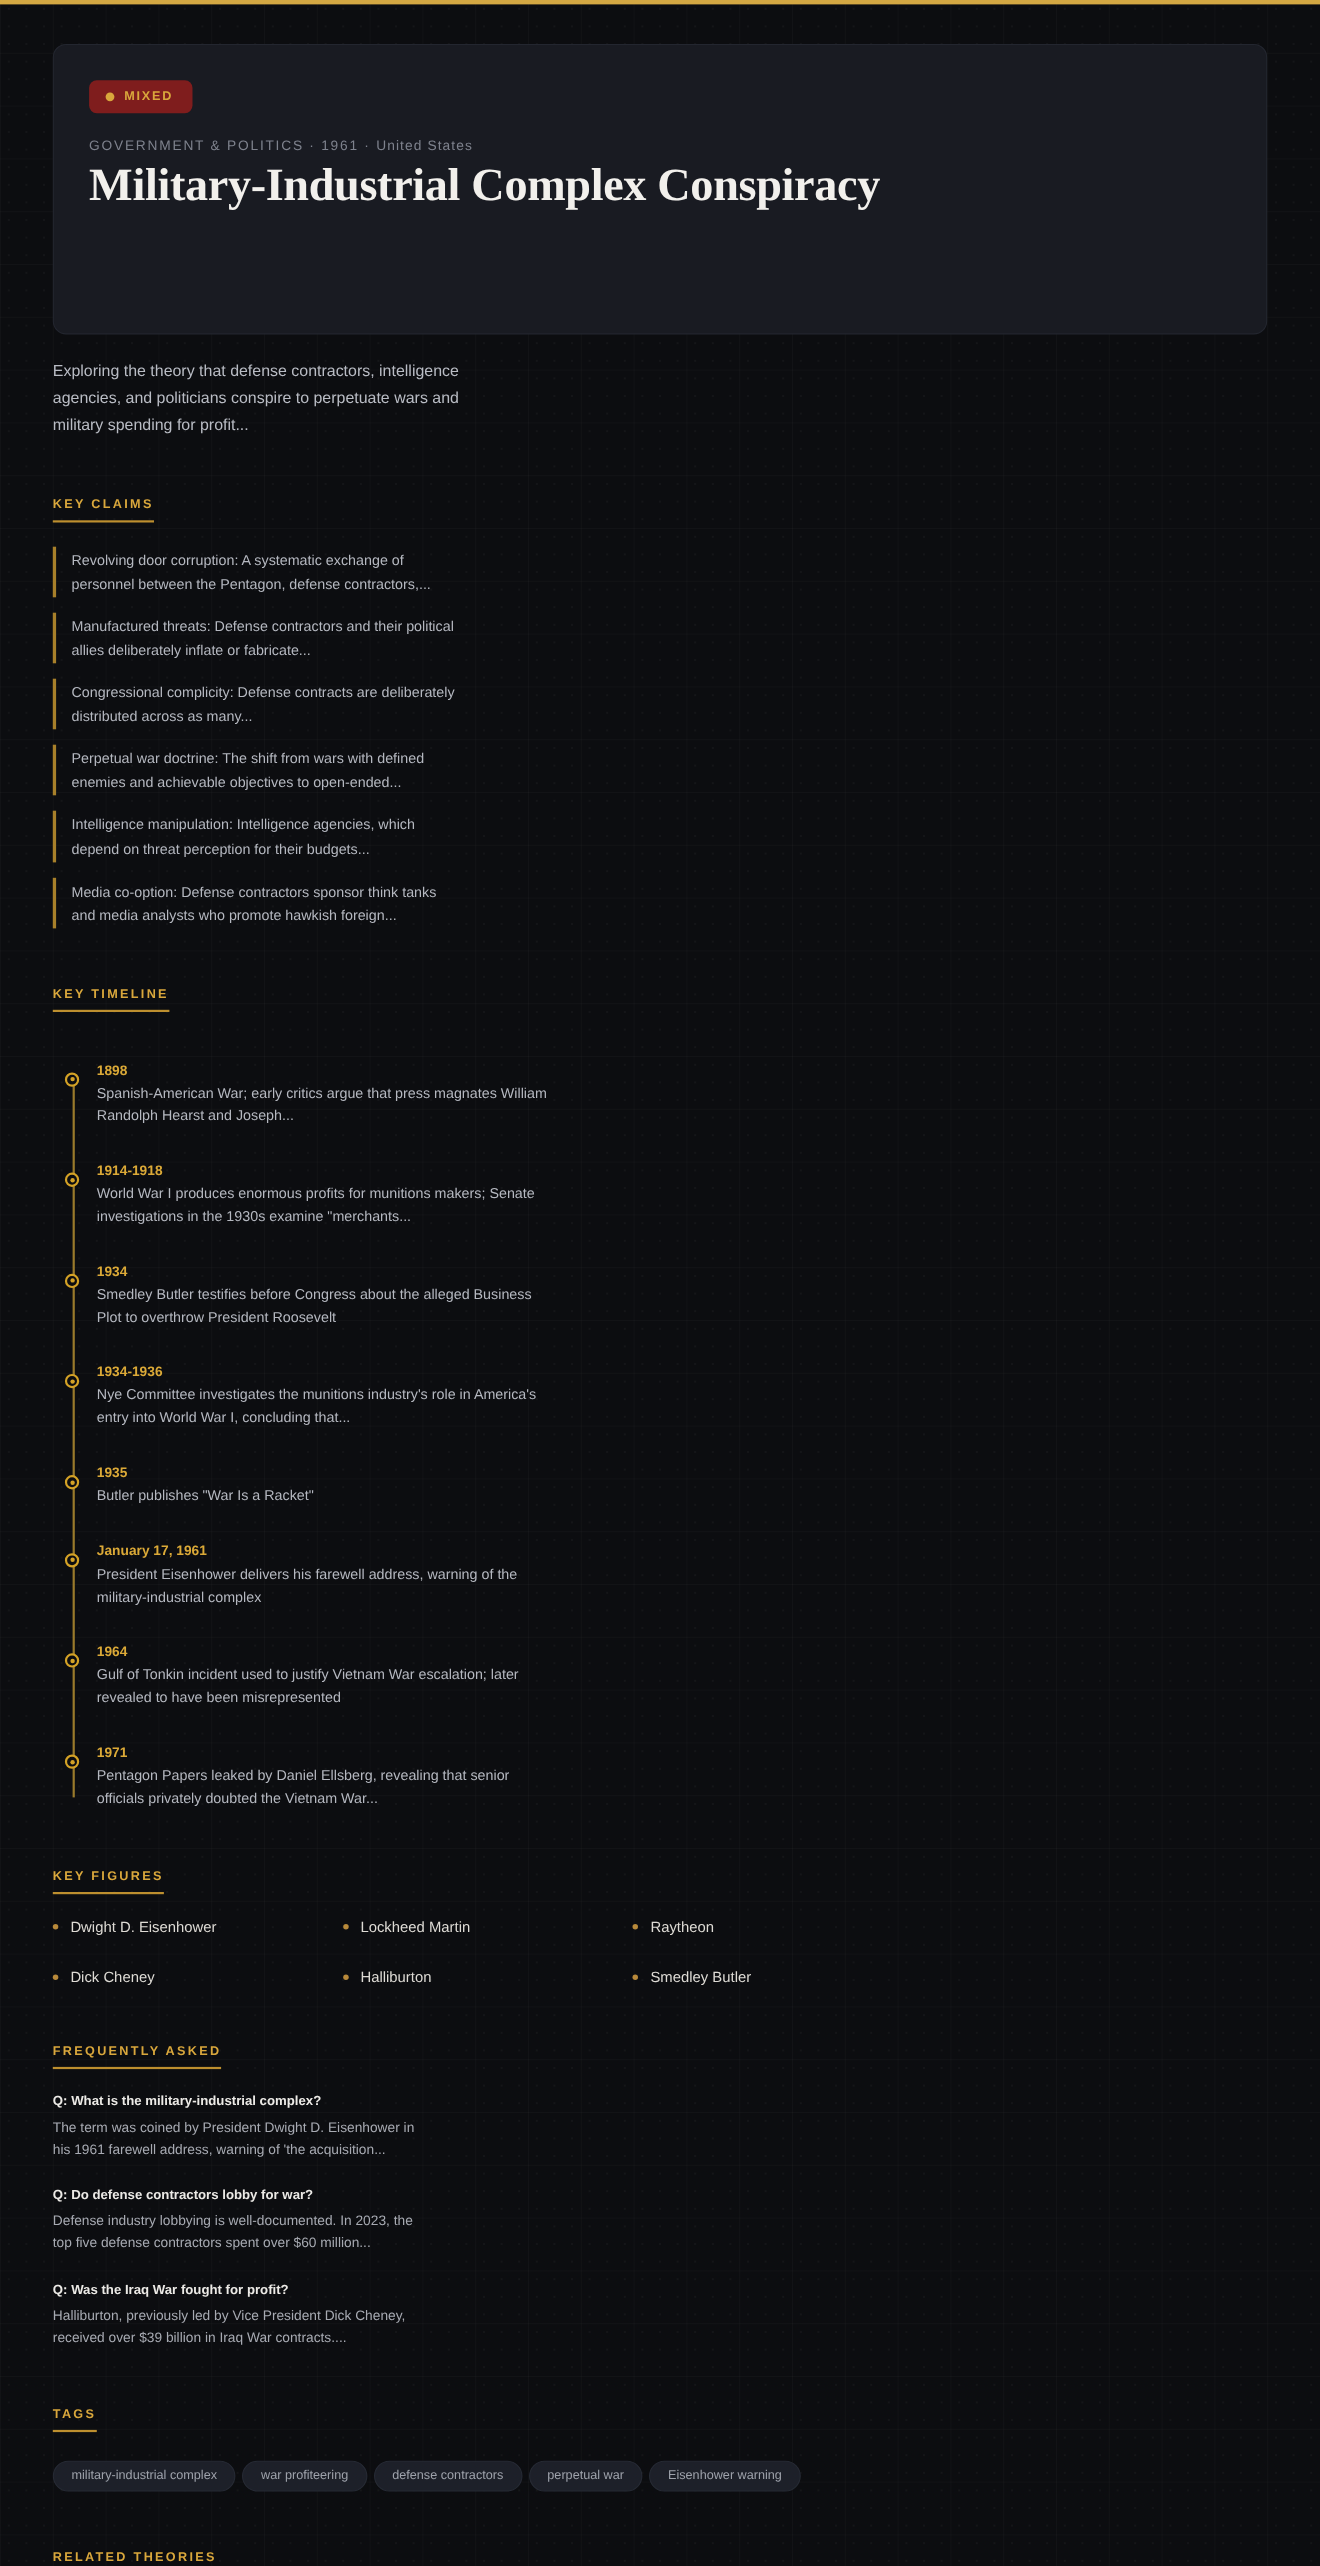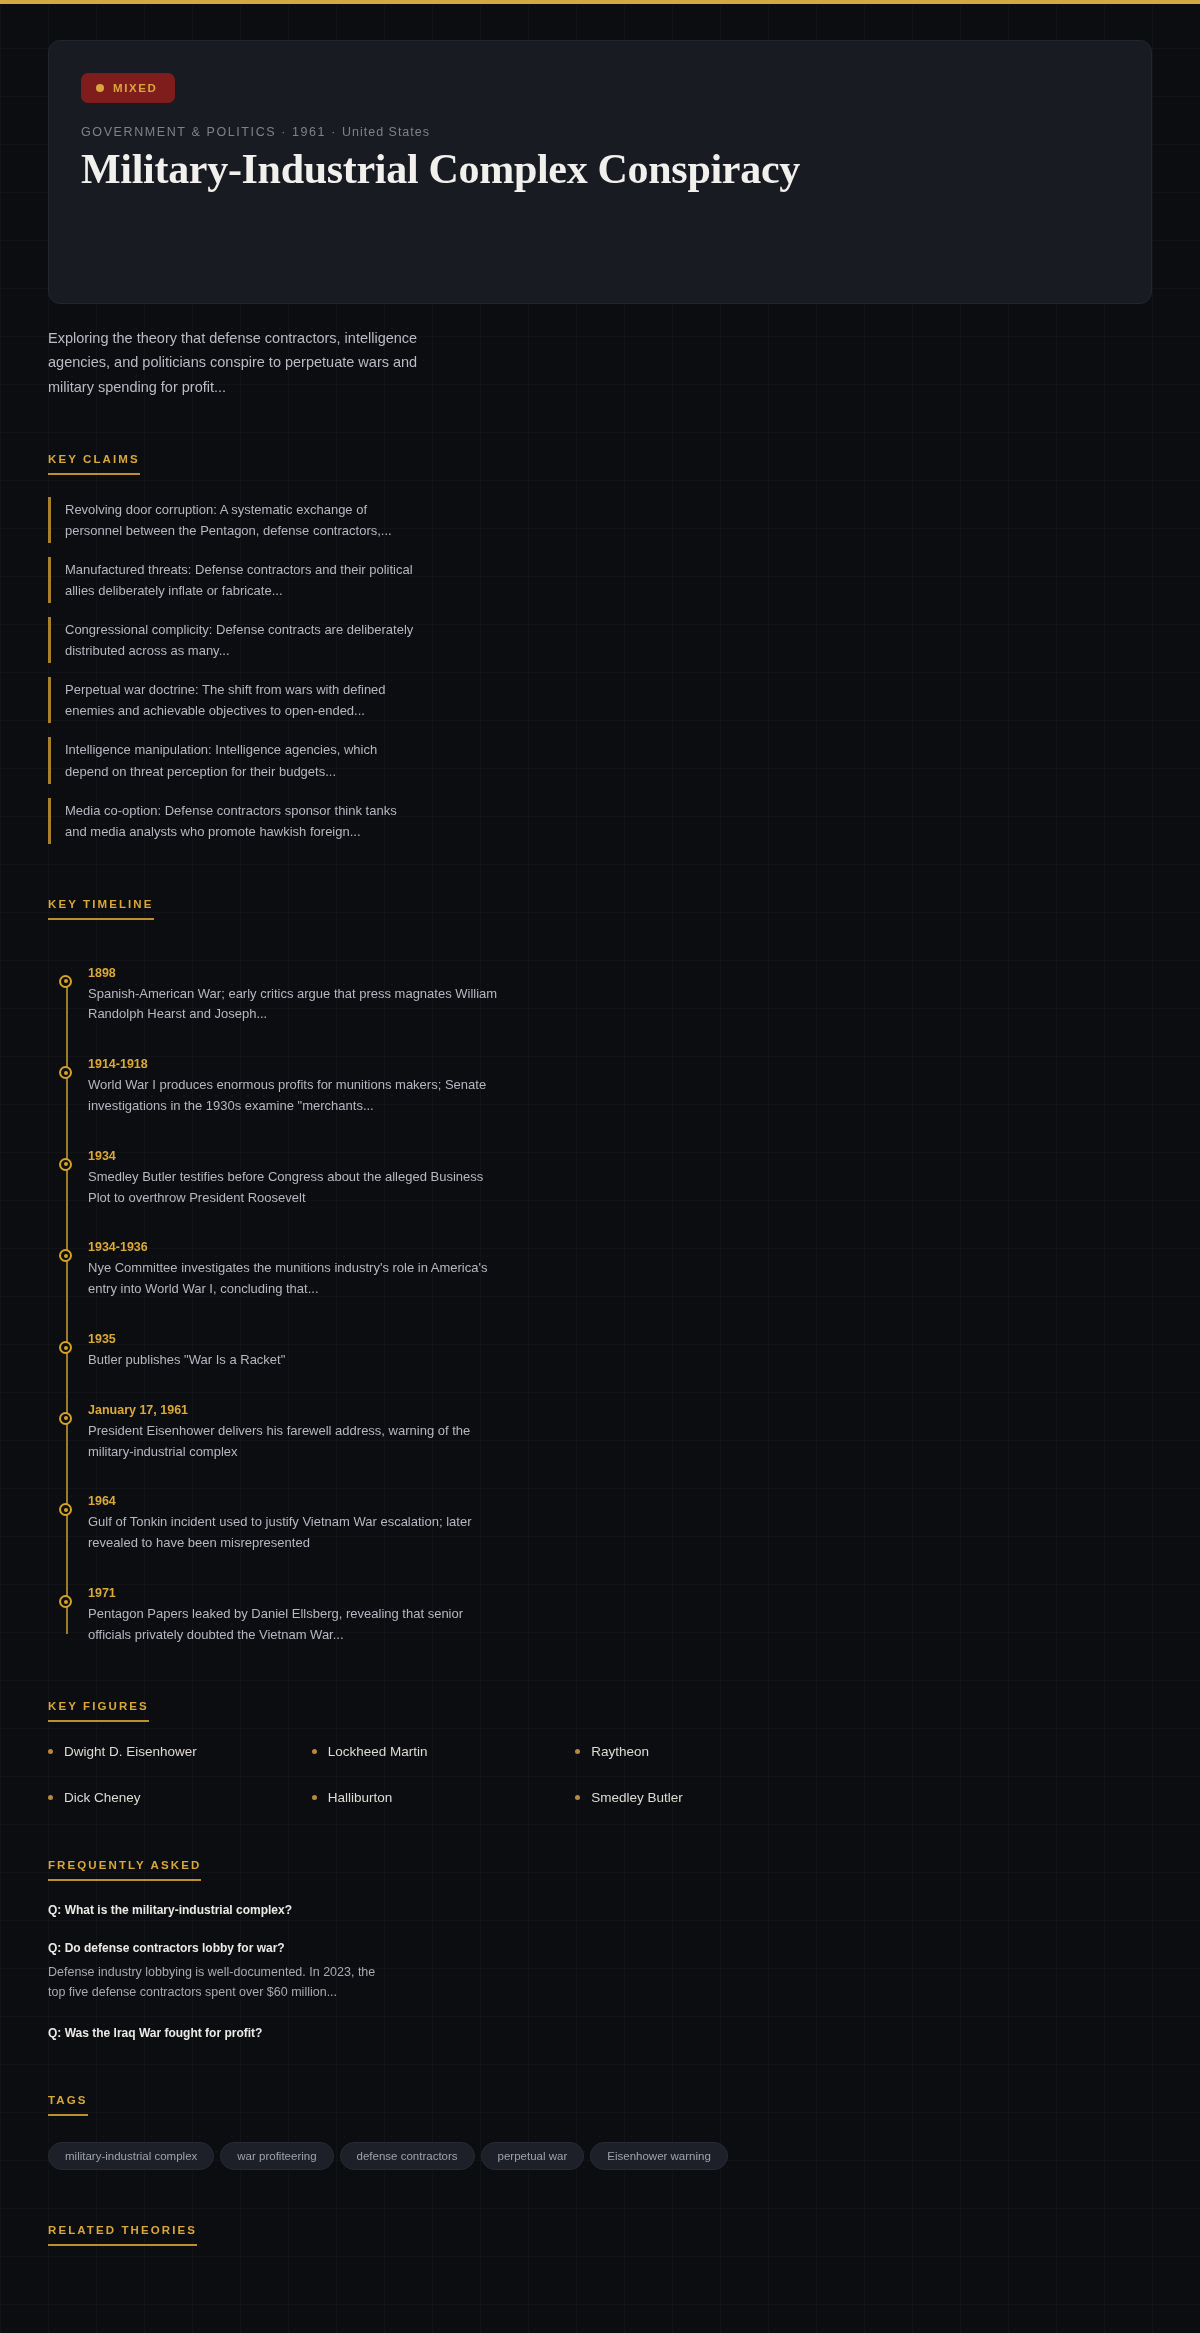--- a/index.html
+++ b/index.html
@@ -385,27 +385,29 @@
           <span>Smedley Butler</span>
         </div>
       </div>
     </section>
 
     <section class="section">
       <div class="section-head">FREQUENTLY ASKED</div>
       <div class="faq-list">
         <div class="faq-item">
           <div class="faq-q">Q: What is the military-industrial complex?</div>
+          <div class="faq-a">The term was coined by President Dwight D. Eisenhower in his 1961 farewell address, warning of 'the acquisition...</div>
         </div>
         <div class="faq-item">
           <div class="faq-q">Q: Do defense contractors lobby for war?</div>
           <div class="faq-a">Defense industry lobbying is well-documented. In 2023, the top five defense contractors spent over $60 million...</div>
         </div>
         <div class="faq-item">
           <div class="faq-q">Q: Was the Iraq War fought for profit?</div>
+          <div class="faq-a">Halliburton, previously led by Vice President Dick Cheney, received over $39 billion in Iraq War contracts....</div>
         </div>
       </div>
     </section>
 
     <section class="section">
       <div class="section-head">TAGS</div>
       <div class="tags-row">
         <span class="tag">military-industrial complex</span>
         <span class="tag">war profiteering</span>
         <span class="tag">defense contractors</span>

